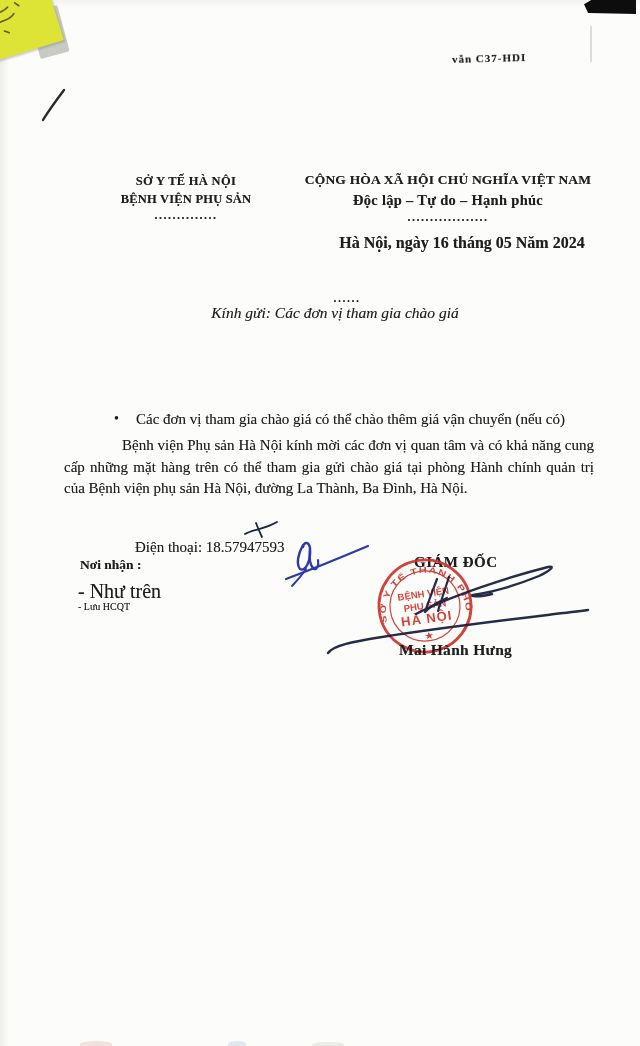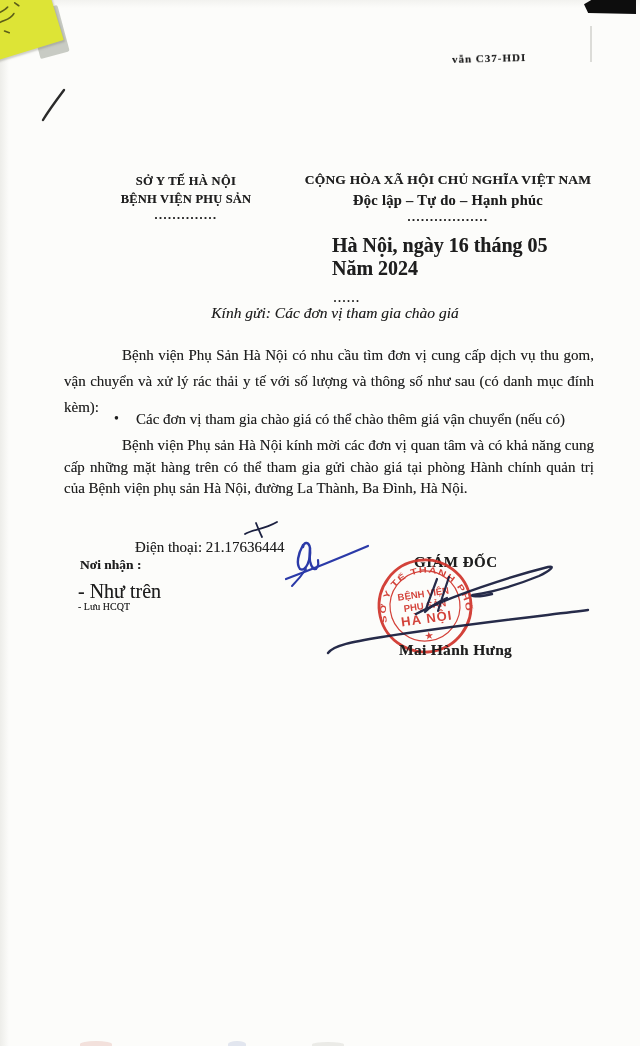--- a/index.html
+++ b/index.html
@@ -30,21 +30,21 @@
     letter-spacing:1px; transform:rotate(-1.5deg); filter:blur(.3px); }
 
   
   .hdr-left { left:106px; top:174px; width:160px; text-align:center; font-weight:bold; }
   .hdr-left .l1 { font-size:12.5px; letter-spacing:.3px; }
   .hdr-left .l2 { font-size:12.5px; letter-spacing:.2px; margin-top:3px; }
   .hdr-right { left:300px; top:172px; width:296px; text-align:center; font-weight:bold; }
   .hdr-right .l1 { font-size:13.5px; letter-spacing:.2px; }
   .hdr-right .l2 { font-size:14.5px; margin-top:4px; letter-spacing:.3px; }
   .divider-dots { font-size:12px; font-weight:bold; letter-spacing:1.5px; line-height:10px; margin-top:3px; color:#222; }
-  .dateline { left:332px; top:234px; width:260px; text-align:left; font-weight:bold; font-size:20px; }
+  .dateline { left:332px; top:234px; width:260px; text-align:center; font-weight:bold; font-size:16px; }
 
   
   .doc-title { left:55px; top:267px; width:584px; text-align:center;
     font-size:20px; font-weight:bold; letter-spacing:.5px; }
   .title-dots { left:55px; top:291px; width:584px; text-align:center;
     font-size:12px; font-weight:bold; letter-spacing:1.5px; }
   .salutation { left:43px; top:304px; width:584px; text-align:center;
     font-size:15.5px; font-weight:normal; font-style:italic; }
 
   
@@ -105,27 +105,26 @@
   <div class="abs hdr-left scan-soft">
     <div class="l1">SỞ Y TẾ HÀ NỘI</div>
     <div class="l2">BỆNH VIỆN PHỤ SẢN</div>
     <div class="divider-dots">..............</div>
   </div>
   <div class="abs dateline scan-soft">Hà Nội, ngày 16 tháng 05 Năm 2024</div>
 
   <div class="abs title-dots">......</div>
   <div class="abs salutation scan-soft">Kính gửi: Các đơn vị tham gia chào giá</div>
 
-  <div class="abs para p1 scan-soft">Bệnh viện Phụ Sản Hà Nội có nhu cầu tìm đơn vị cung cấp dịch vụ thu gom, vận chuyển và xử lý rác thải y tế với số lượng và thông số như sau (có danh mục đính kèm):</div>
   <div class="abs bullet-row scan-soft">
     <span class="bullet-dot">•</span>
     <span>Các đơn vị tham gia chào giá có thể chào thêm giá vận chuyển (nếu có)</span>
   </div>
   <div class="abs para p2 scan-soft">Bệnh viện Phụ sản Hà Nội kính mời các đơn vị quan tâm và có khả năng cung cấp những mặt hàng trên có thể tham gia gửi chào giá tại phòng Hành chính quản trị của Bệnh viện phụ sản Hà Nội, đường La Thành, Ba Đình, Hà Nội.</div>
-  <div class="abs phone-line scan-soft">Điện thoại: 21.17636444</div>
+  <div class="abs phone-line scan-soft">Điện thoại: 18.57947593</div>
 
   <svg class="abs date-flourish" viewBox="0 0 38 24">
     <path d="M2,17 C10,12 20,13 34,5 M13,6 C15,11 17,16 19,20" stroke="#1b2040" stroke-width="1.8" fill="none" stroke-linecap="round"></path>
   </svg>
 
   <svg class="abs blue-ink" viewBox="0 0 95 62">
     <g stroke="#2b3aa8" fill="none" stroke-linecap="round">
       <path d="M6,46 C30,37 62,24 88,13" stroke-width="2.2"></path>
       <path d="M23,12 C18,21 16,31 20,36 C26,39 31,27 30,15 C29,9 24,8 23,14" stroke-width="2.4"></path>
       <path d="M30,15 C29,25 30,33 34,36 C37,37 39,32 38,27" stroke-width="2.2"></path>

